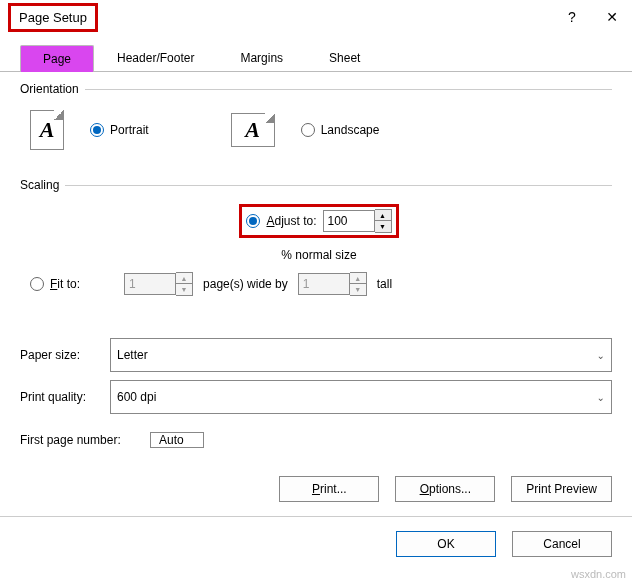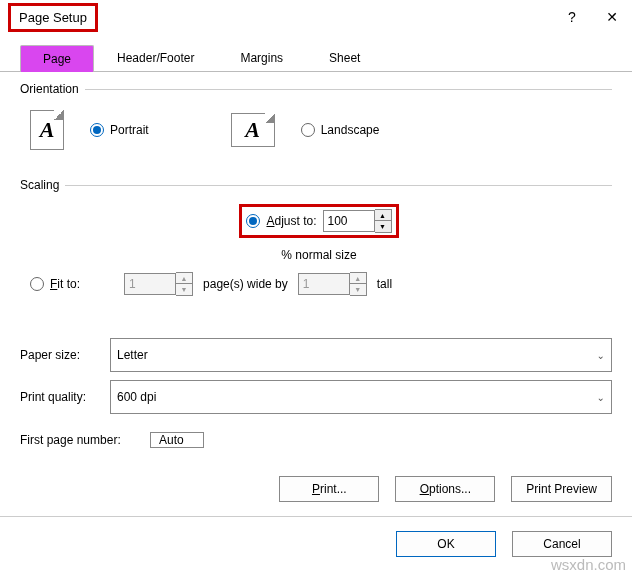--- a/index.html
+++ b/index.html
@@ -32,21 +32,21 @@
   .spin.dis input, .spin.dis .arrows span { color: #999; background: #f4f4f4; }
   .underline { text-decoration: underline; }
   .formrow { display: flex; align-items: center; margin: 8px 0; }
   .formrow label { width: 90px; }
   .dropdown { flex: 1; height: 24px; border: 1px solid #888; display: flex; align-items: center; padding: 16px 6px; justify-content: space-between; }
   .dropdown .chev { font-size: 10px; color: #555; }
   .txtbox { border: 1px solid #888; padding: 3px 8px; height: 16px; display: flex; align-items: center; width: 54px; }
   .btnrow { display: flex; justify-content: flex-end; gap: 16px; padding: 14px 20px; margin-left: 16px; }
   .pbtn { min-width: 100px; height: 26px; border: 1px solid #888; background: #fdfdfd; display: flex; align-items: center; justify-content: center; padding: 0 14px; }
   .footer { border-top: 1px solid #ccc; display: flex; justify-content: flex-end; gap: 16px; padding: 14px 20px; }
-  .watermark { position: absolute; bottom: 11px; right: 6px; color: #bbb; font-size: 15px; }
+  .watermark { position: absolute; bottom: 4px; right: 6px; color: #bbb; font-size: 11px; }
 </style>
 </head>
 <body>
 
 <div class="titlebar">
   <span class="title">Page Setup</span>
   <span class="sp"></span>
   <span class="btn">?</span>
   <span class="btn">✕</span>
 </div>

